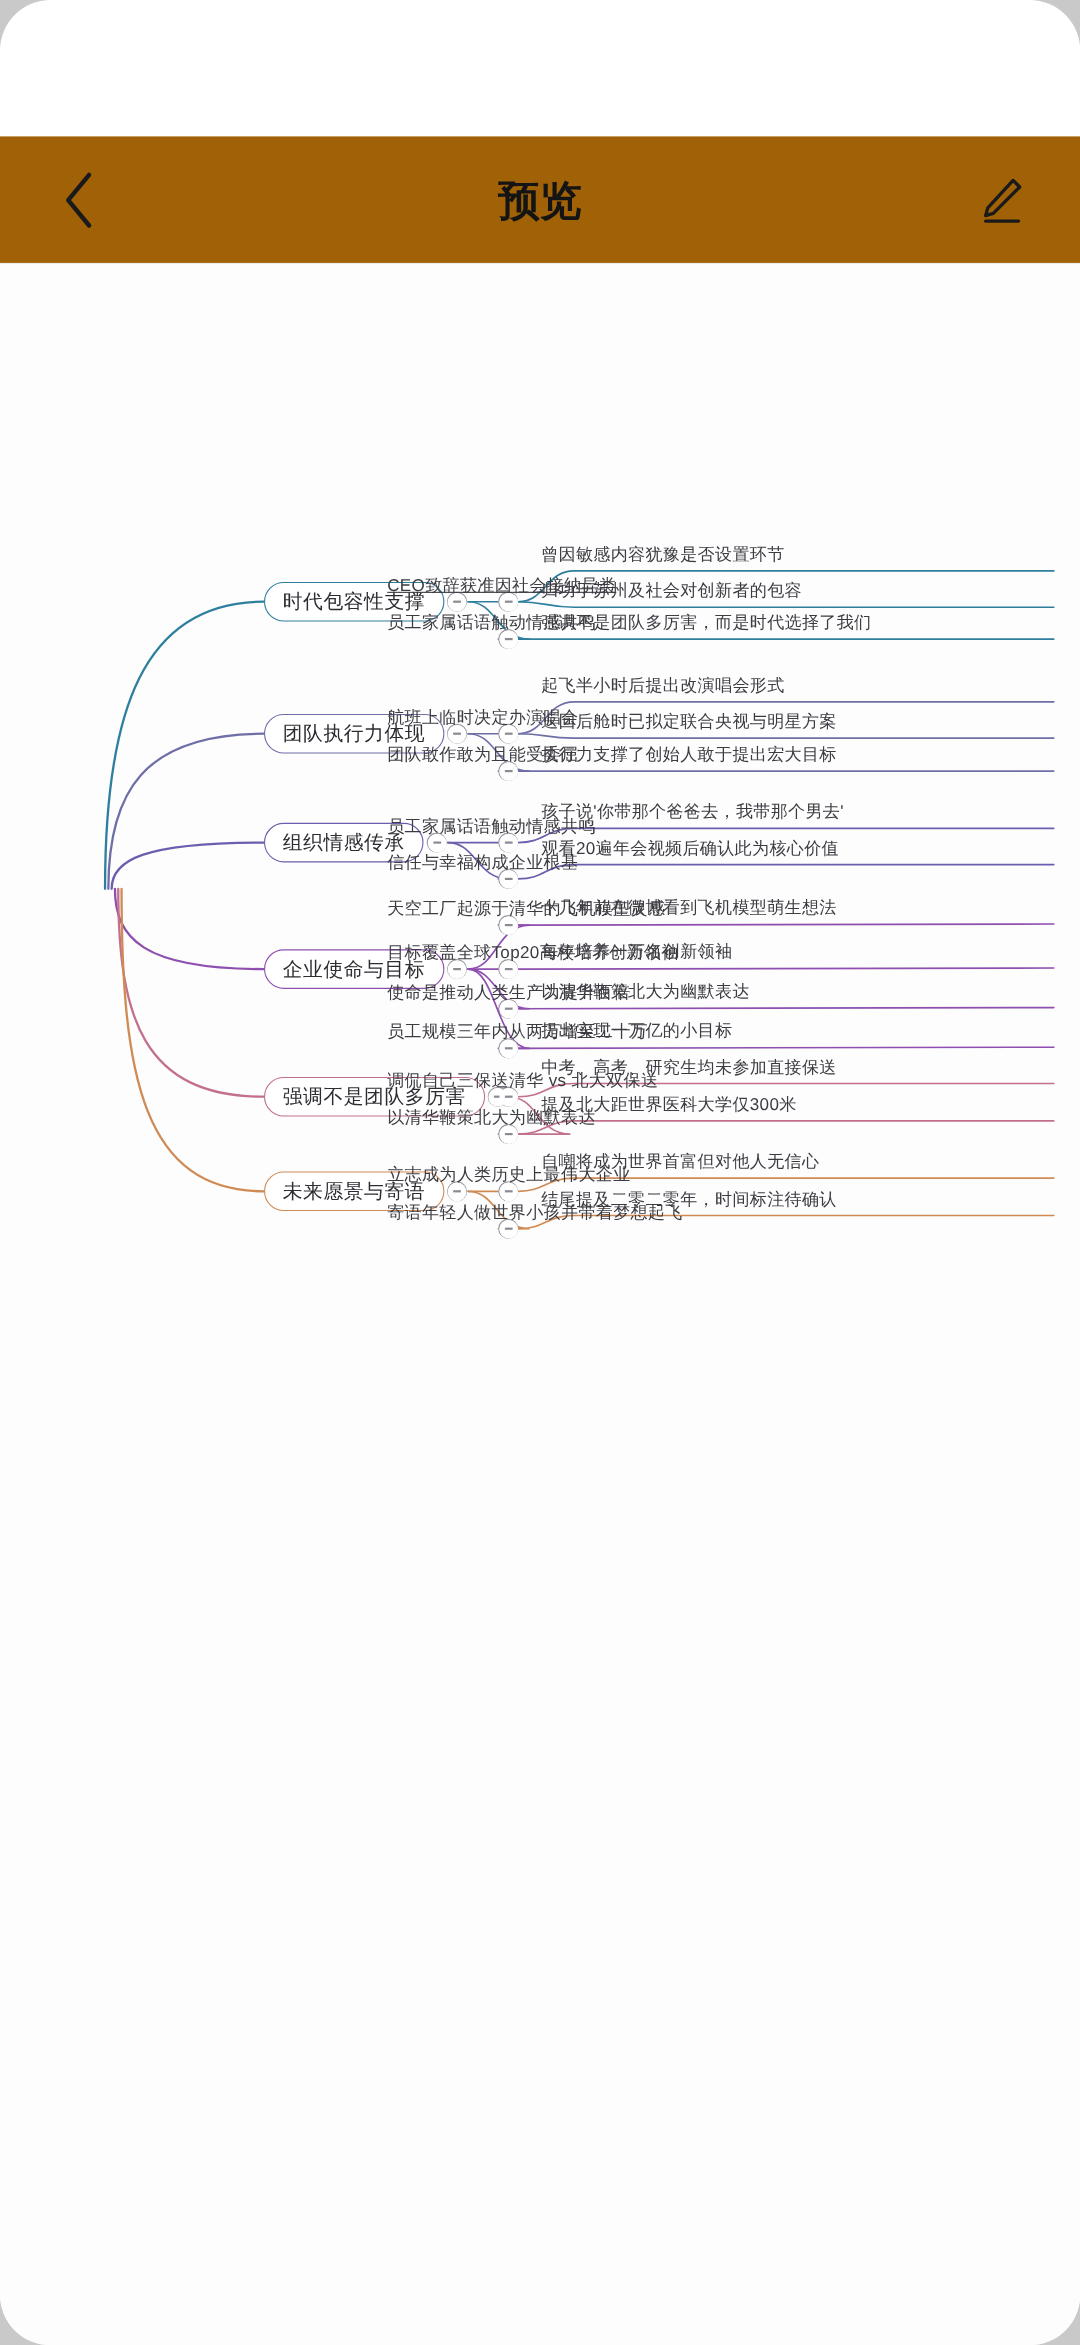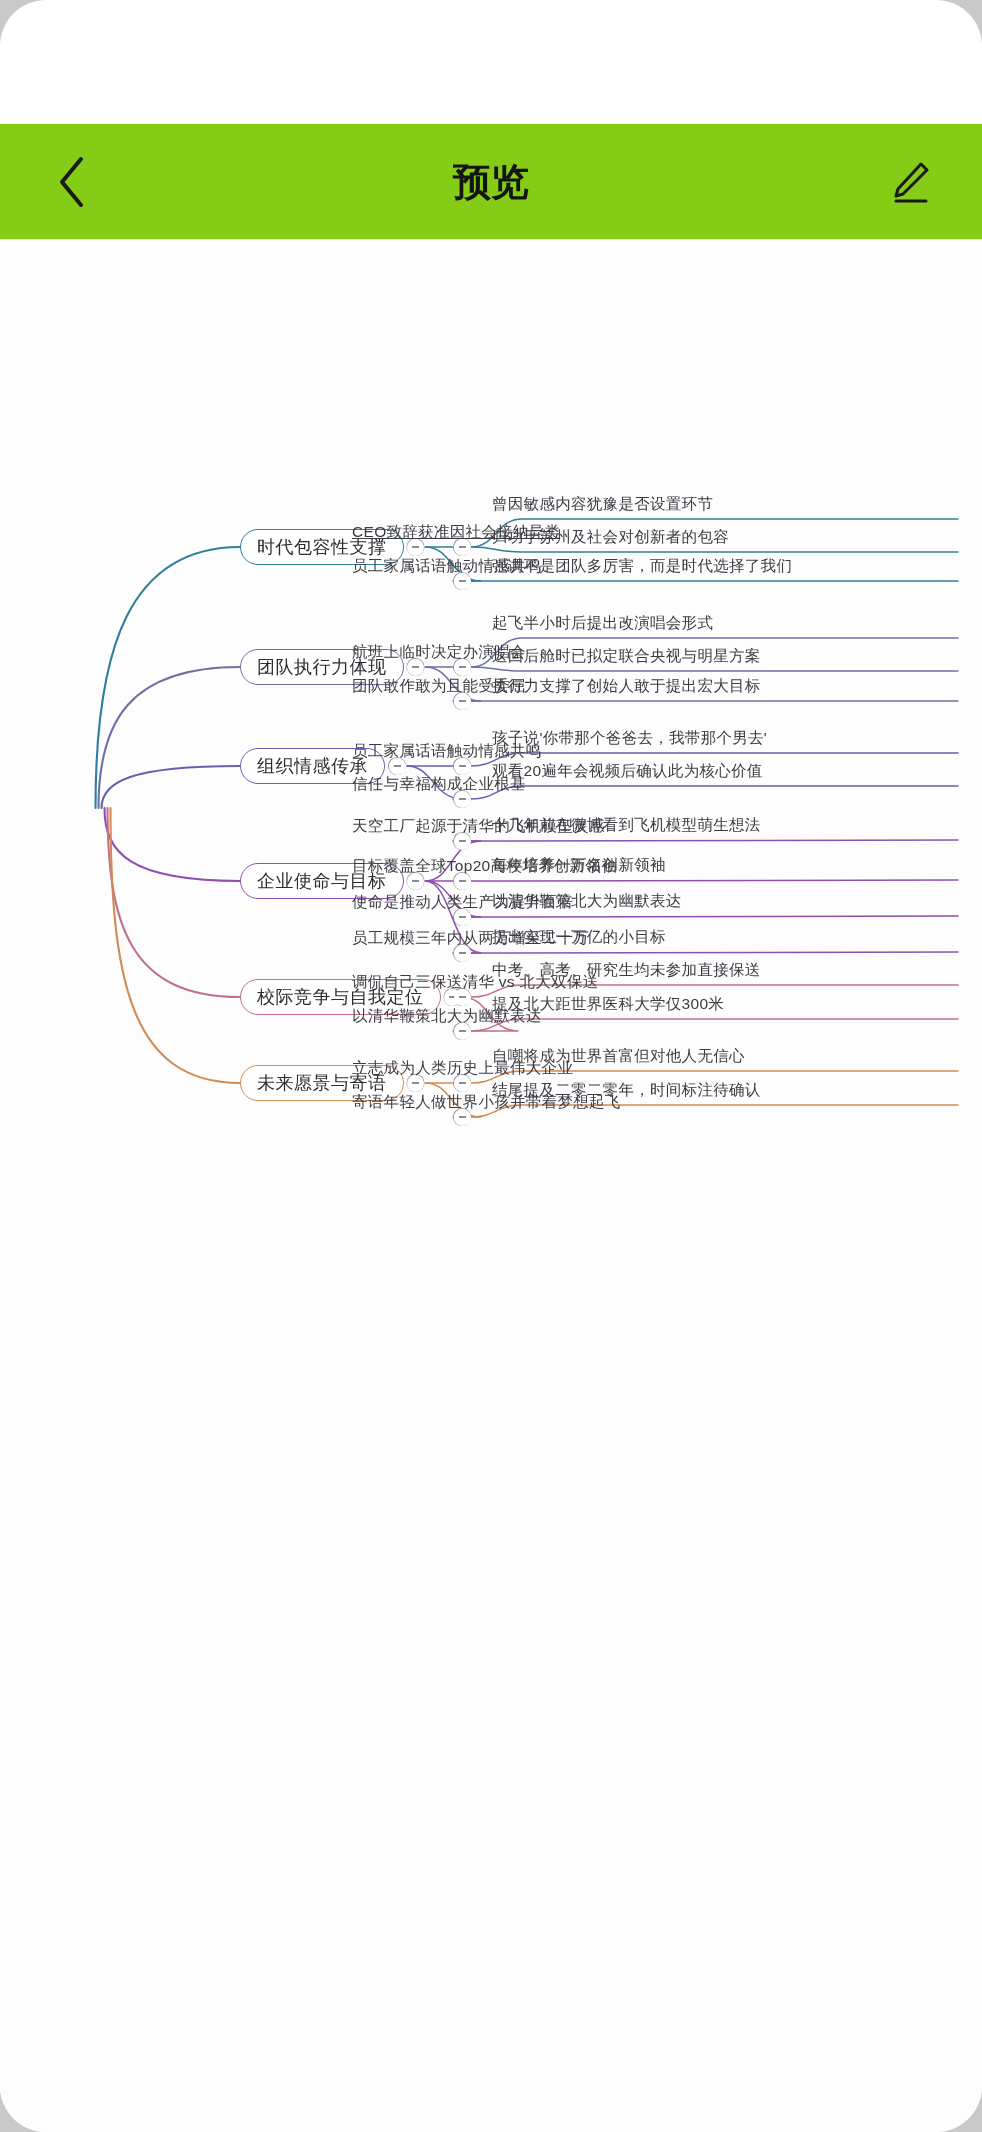--- a/index.html
+++ b/index.html
@@ -42,21 +42,21 @@
   .batt::after{
     content:""; position:absolute; right:-7px; top:8px;
     width:4px; height:10px; background:#0d0d0d; border-radius:0 2px 2px 0;
   }
   .batt-fill{ height:100%; width:62%; background:#0d0d0d; border-radius:3px; }
 
   
   #navbar{
     position:absolute; top:124px; left:0; width:982px; height:116px;
     border-bottom:1px solid #ececec;
-    background:#84cc16;
+    background:#a16207;
   }
   #back-btn{
     position:absolute; left:36px; top:22px;
     width:72px; height:72px;
     display:flex; align-items:center; justify-content:center;
     cursor:pointer;
   }
   #nav-title{
     position:absolute; left:0; top:0; width:982px; height:116px;
     display:flex; align-items:center; justify-content:center;
@@ -265,21 +265,21 @@
         <div class="collapse" style="left: 453.5px; top: 667.5px;">
           <span></span>
         </div>
         <div class="lvl4" style="left: 492px; top: 650px;">以清华鞭策北大为幽默表达</div>
         <div class="lvl3" style="left: 352px; top: 687px;">员工规模三年内从两万增至二十万</div>
         <div class="collapse" style="left: 453.5px; top: 703.5px;">
           <span></span>
         </div>
         <div class="lvl4" style="left: 492px; top: 686px;">提出实现一万亿的小目标</div>
         <div class="node lvl2" style="top: 738px; left: 240px; border: 1.4px solid rgb(194, 112, 140);">
-          <span>校际竞争与自我定位</span>
+          <span>强调不是团队多厉害</span>
         </div>
         <div class="collapse" style="left: 444px; top: 747.5px;">
           <span></span>
         </div>
         <div class="lvl3" style="left: 352px; top: 731px;">调侃自己三保送清华 vs 北大双保送</div>
         <div class="collapse" style="left: 453.5px; top: 747.5px;">
           <span></span>
         </div>
         <div class="lvl4" style="left: 492px; top: 719px;">中考、高考、研究生均未参加直接保送</div>
         <div class="lvl3" style="left: 352px; top: 765px;">以清华鞭策北大为幽默表达</div>

